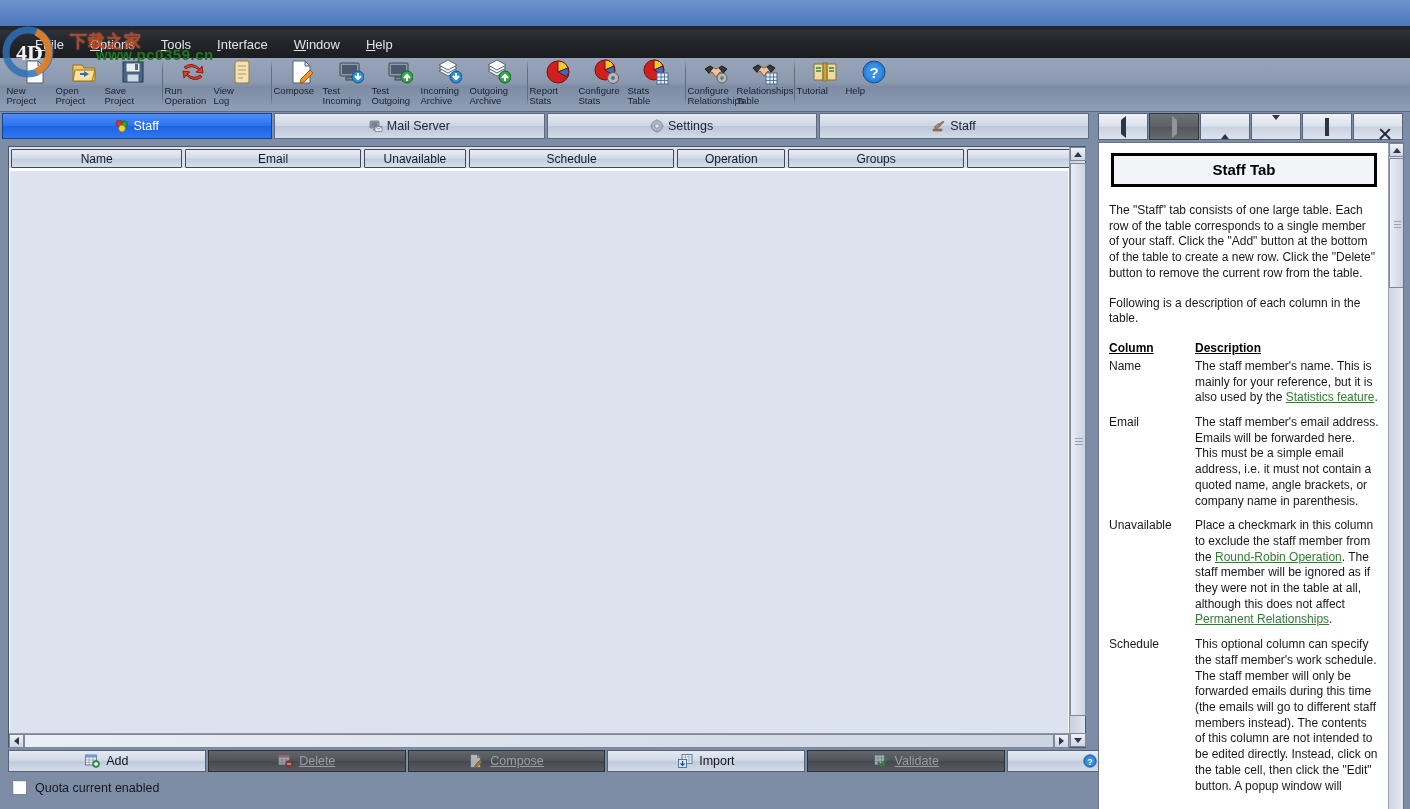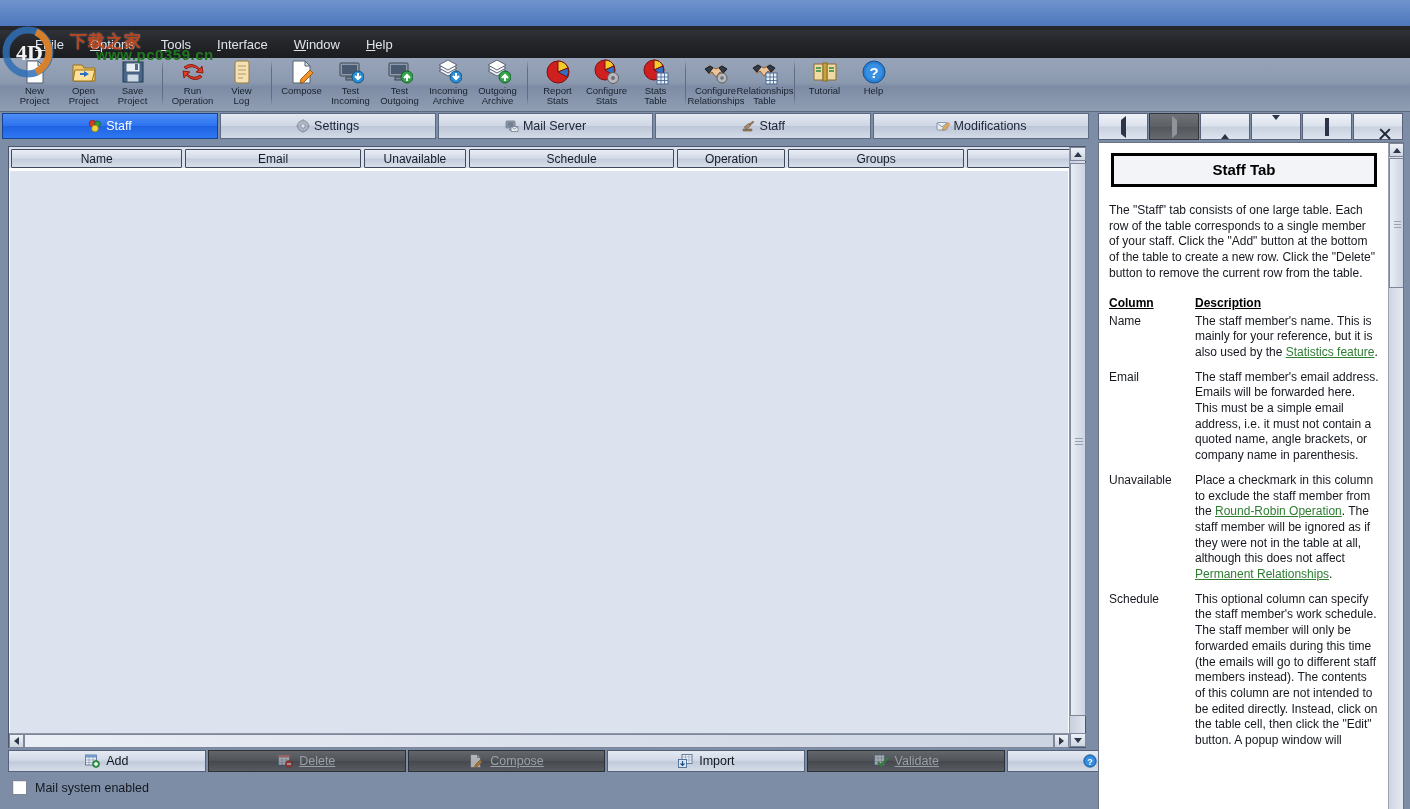--- a/index.html
+++ b/index.html
@@ -55,21 +55,21 @@
     background: linear-gradient(to bottom,#97a4b9 0%,#8c9aaf 45%,#7d8ca4 55%,#909eb4 100%);
     border-bottom:1px solid #5e6a7d;
     display:flex; align-items:flex-start; padding-left:10px;
   }
   .tb-btn {
     width:49px; height:52px; display:flex; flex-direction:column;
     align-items:center; justify-content:flex-start; cursor:default;
     padding-top:1px;
   }
   .tb-ico { width:26px; height:26px; position:relative; }
-  .tb-lbl { color:#17202e; font-size:9.5px; line-height:10px; text-align:center; margin-top:1px; width:56px; }
+  .tb-lbl { color:#17202e; font-size:9.5px; line-height:10px; text-align:left; margin-top:1px; width:56px; }
   .tb-sep { width:1px; height:46px; margin:2px 5px 0 5px;
             background: linear-gradient(to bottom,rgba(255,255,255,0) 0%,rgba(90,102,120,.85) 20%,rgba(90,102,120,.85) 80%,rgba(255,255,255,0) 100%); }
 
   
   .tabstrip { position:absolute; left:0; top:113px; width:1093px; height:28px; display:flex; padding:0 2px; }
   .tab {
     flex:1; margin-right:2px; height:26px;
     display:flex; align-items:center; justify-content:center; gap:4px;
     background: linear-gradient(to bottom,#e3e8f1 0%,#cfd7e5 48%,#bdc7d9 52%,#d3dae7 100%);
     border:1px solid #5d6b82; color:#1b2433; font-size:12.5px; cursor:default;
@@ -377,61 +377,53 @@
     </div>
 
   <div class="tabstrip" id="tabstrip">
       <div class="tab active">
         <span class="tab-ico"><span style="opacity:1"><svg width="14" height="14" viewBox="0 0 14 14">
               <circle cx="4.5" cy="4.5" r="3.2" fill="#d83a2a" stroke="#7d1c12" stroke-width=".7"></circle>
               <circle cx="9.5" cy="5" r="3" fill="#2f9c3d" stroke="#175c20" stroke-width=".7"></circle>
               <circle cx="7" cy="9.5" r="3.4" fill="#f2d23a" stroke="#8a6f0e" stroke-width=".7"></circle>
             </svg></span></span>
         <span>Staff</span>
+      </div>
+      <div class="tab">
+        <span class="tab-ico"><span style="opacity:0.78"><svg width="14" height="14" viewBox="0 0 14 14">
+              <rect x="1" y="2" width="9" height="7" rx="1" fill="#8b95a3" stroke="#444e5c" stroke-width=".7"></rect>
+              <rect x="2.5" y="3.2" width="6" height="4.4" fill="#59697d"></rect>
+              <rect x="4" y="10" width="4" height="1.6" fill="#7b8593"></rect>
+              <path d="M6 7.5h7v5H6z" fill="#f4f6fa" stroke="#4c5768" stroke-width=".7"></path>
+              <path d="M6 7.5l3.5 2.6L13 7.5" fill="none" stroke="#4c5768" stroke-width=".7"></path>
+            </svg></span></span>
+        <span>Mail Server</span>
       </div>
       <div class="tab">
         <span class="tab-ico"><span style="opacity:0.78"><svg width="14" height="14" viewBox="0 0 14 14">
               <circle cx="7" cy="7" r="5.5" fill="#a9b2bf" stroke="#5c6573" stroke-width=".8"></circle>
               <circle cx="7" cy="7" r="2.2" fill="#e7ebf1" stroke="#5c6573" stroke-width=".7"></circle>
               <g fill="#8d97a5">
                 <rect x="6.3" y="0" width="1.4" height="3"></rect>
                 <rect x="6.3" y="11" width="1.4" height="3"></rect>
                 <rect x="0" y="6.3" width="3" height="1.4"></rect>
                 <rect x="11" y="6.3" width="3" height="1.4"></rect>
               </g>
             </svg></span></span>
         <span>Settings</span>
       </div>
       <div class="tab">
         <span class="tab-ico"><span style="opacity:0.78"><svg width="14" height="14" viewBox="0 0 14 14">
-              <rect x="1" y="2" width="9" height="7" rx="1" fill="#8b95a3" stroke="#444e5c" stroke-width=".7"></rect>
-              <rect x="2.5" y="3.2" width="6" height="4.4" fill="#59697d"></rect>
-              <rect x="4" y="10" width="4" height="1.6" fill="#7b8593"></rect>
-              <path d="M6 7.5h7v5H6z" fill="#f4f6fa" stroke="#4c5768" stroke-width=".7"></path>
-              <path d="M6 7.5l3.5 2.6L13 7.5" fill="none" stroke="#4c5768" stroke-width=".7"></path>
-            </svg></span></span>
-        <span>Mail Server</span>
-      </div>
-      <div class="tab">
-        <span class="tab-ico"><span style="opacity:0.78"><svg width="14" height="14" viewBox="0 0 14 14">
               <rect x="1" y="10" width="9" height="2" rx=".6" fill="#8a6234" stroke="#53391b" stroke-width=".6"></rect>
               <g transform="rotate(-38 7 6)">
                 <rect x="2" y="4.6" width="6" height="3" rx=".7" fill="#a2764a" stroke="#53391b" stroke-width=".6"></rect>
                 <rect x="7.6" y="5.4" width="5" height="1.5" rx=".5" fill="#8a6234" stroke="#53391b" stroke-width=".6"></rect>
               </g>
             </svg></span></span>
         <span>Staff</span>
-      </div>
-      <div class="tab">
-        <span class="tab-ico"><span style="opacity:0.78"><svg width="14" height="14" viewBox="0 0 14 14">
-              <rect x="1" y="3.5" width="10" height="7.5" rx="1" fill="#f1f4f9" stroke="#55617a" stroke-width=".7"></rect>
-              <path d="M1 4.2l5 3.6 5-3.6" fill="none" stroke="#55617a" stroke-width=".7"></path>
-              <path d="M7 8.5l5-5 2 2-5 5-2.6.6z" fill="#f0a03a" stroke="#8b5c13" stroke-width=".6"></path>
-            </svg></span></span>
-        <span>Modifications</span>
       </div>
     </div>
 
   <div class="table-panel">
     <div class="col-header" id="colheader">
         <div class="col-h" style="width: 174px;">Name</div>
         <div class="col-h" style="width: 178px;">Email</div>
         <div class="col-h" style="width: 104px;">Unavailable</div>
         <div class="col-h" style="width: 208px;">Schedule</div>
         <div class="col-h" style="width: 110px;">Operation</div>
@@ -521,21 +513,21 @@
       </div>
       <div class="hamburger">
         <i></i>
         <i></i>
         <i></i>
       </div>
     </div>
 
   <div class="quota">
     <span class="cb"></span>
-    <span class="quota-label">Mail system enabled</span>
+    <span class="quota-label">Quota current enabled</span>
   </div>
 
   <div class="helppanel">
     <div class="help-nav" id="helpnav">
         <div class="nav-btn">
           <span><span class="tri tri-left"></span></span>
         </div>
         <div class="nav-btn disabled">
           <span><span class="tri tri-right"></span></span>
         </div>
@@ -549,20 +541,21 @@
           <span><span class="nav-sq"></span></span>
         </div>
         <div class="nav-btn">
           <span><span class="nav-x"><i></i><i></i></span></span>
         </div>
       </div>
     <div class="help-body">
       <div class="help-inner">
         <div class="help-title">Staff Tab</div>
         <p class="help-p">The "Staff" tab consists of one large table.  Each row of the table corresponds to a single member of your staff.  Click the "Add" button at the bottom of the table to create a new row.  Click the "Delete" button to remove the current row from the table.</p>
+        <p class="help-p">Following is a description of each column in the table.</p>
         <table class="help-table">
           <thead>
             <tr>
               <th class="c1">Column</th>
               <th>Description</th>
             </tr>
           </thead>
           <tbody id="helprows">
               <tr>
                 <td class="c1">Name</td>

